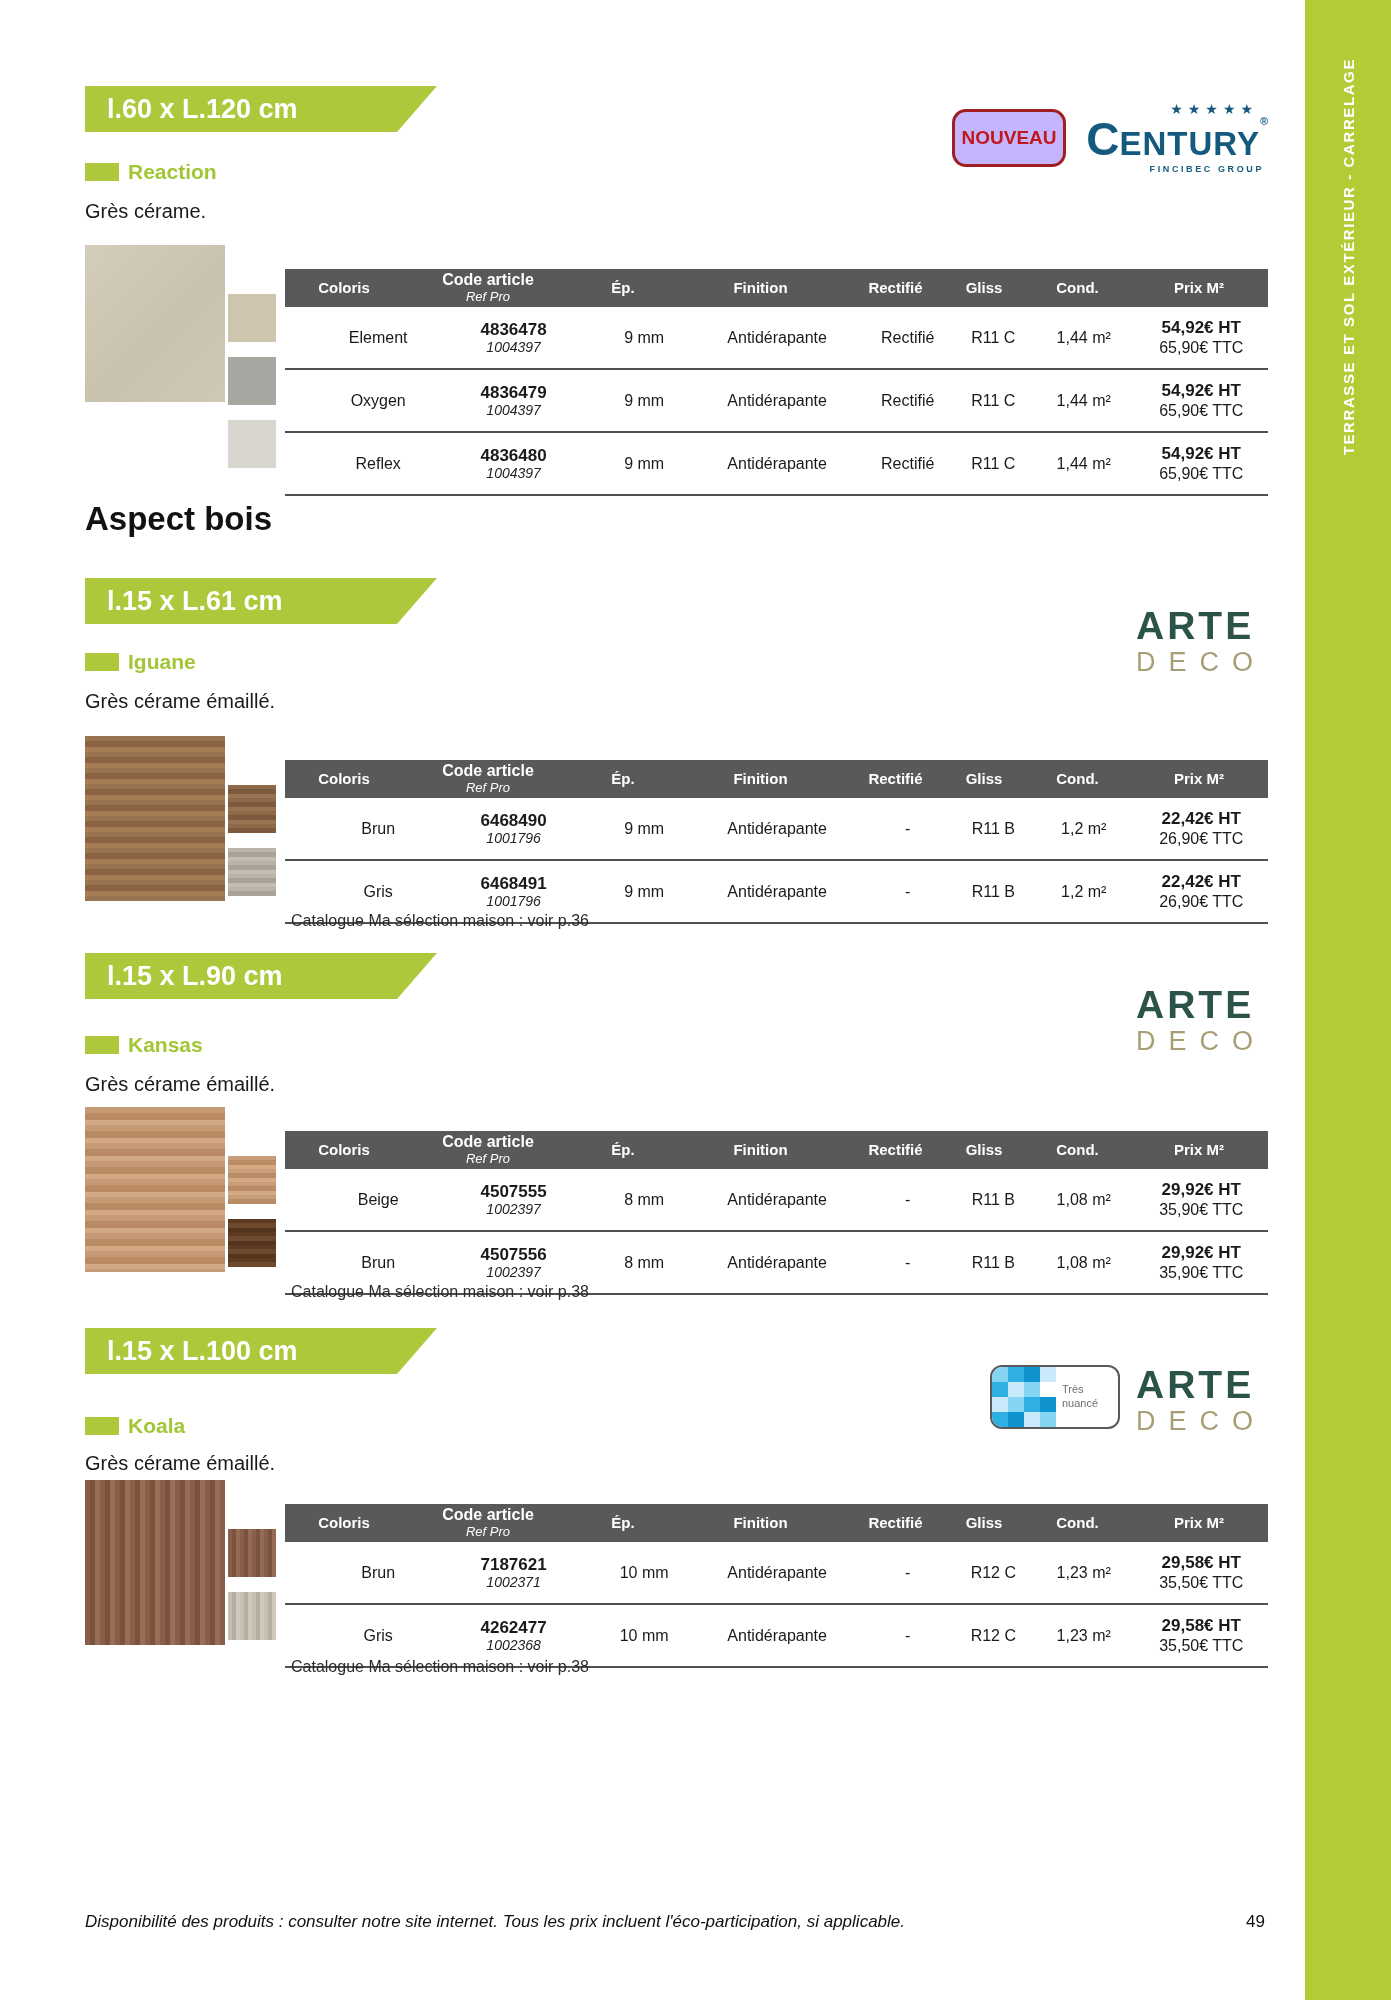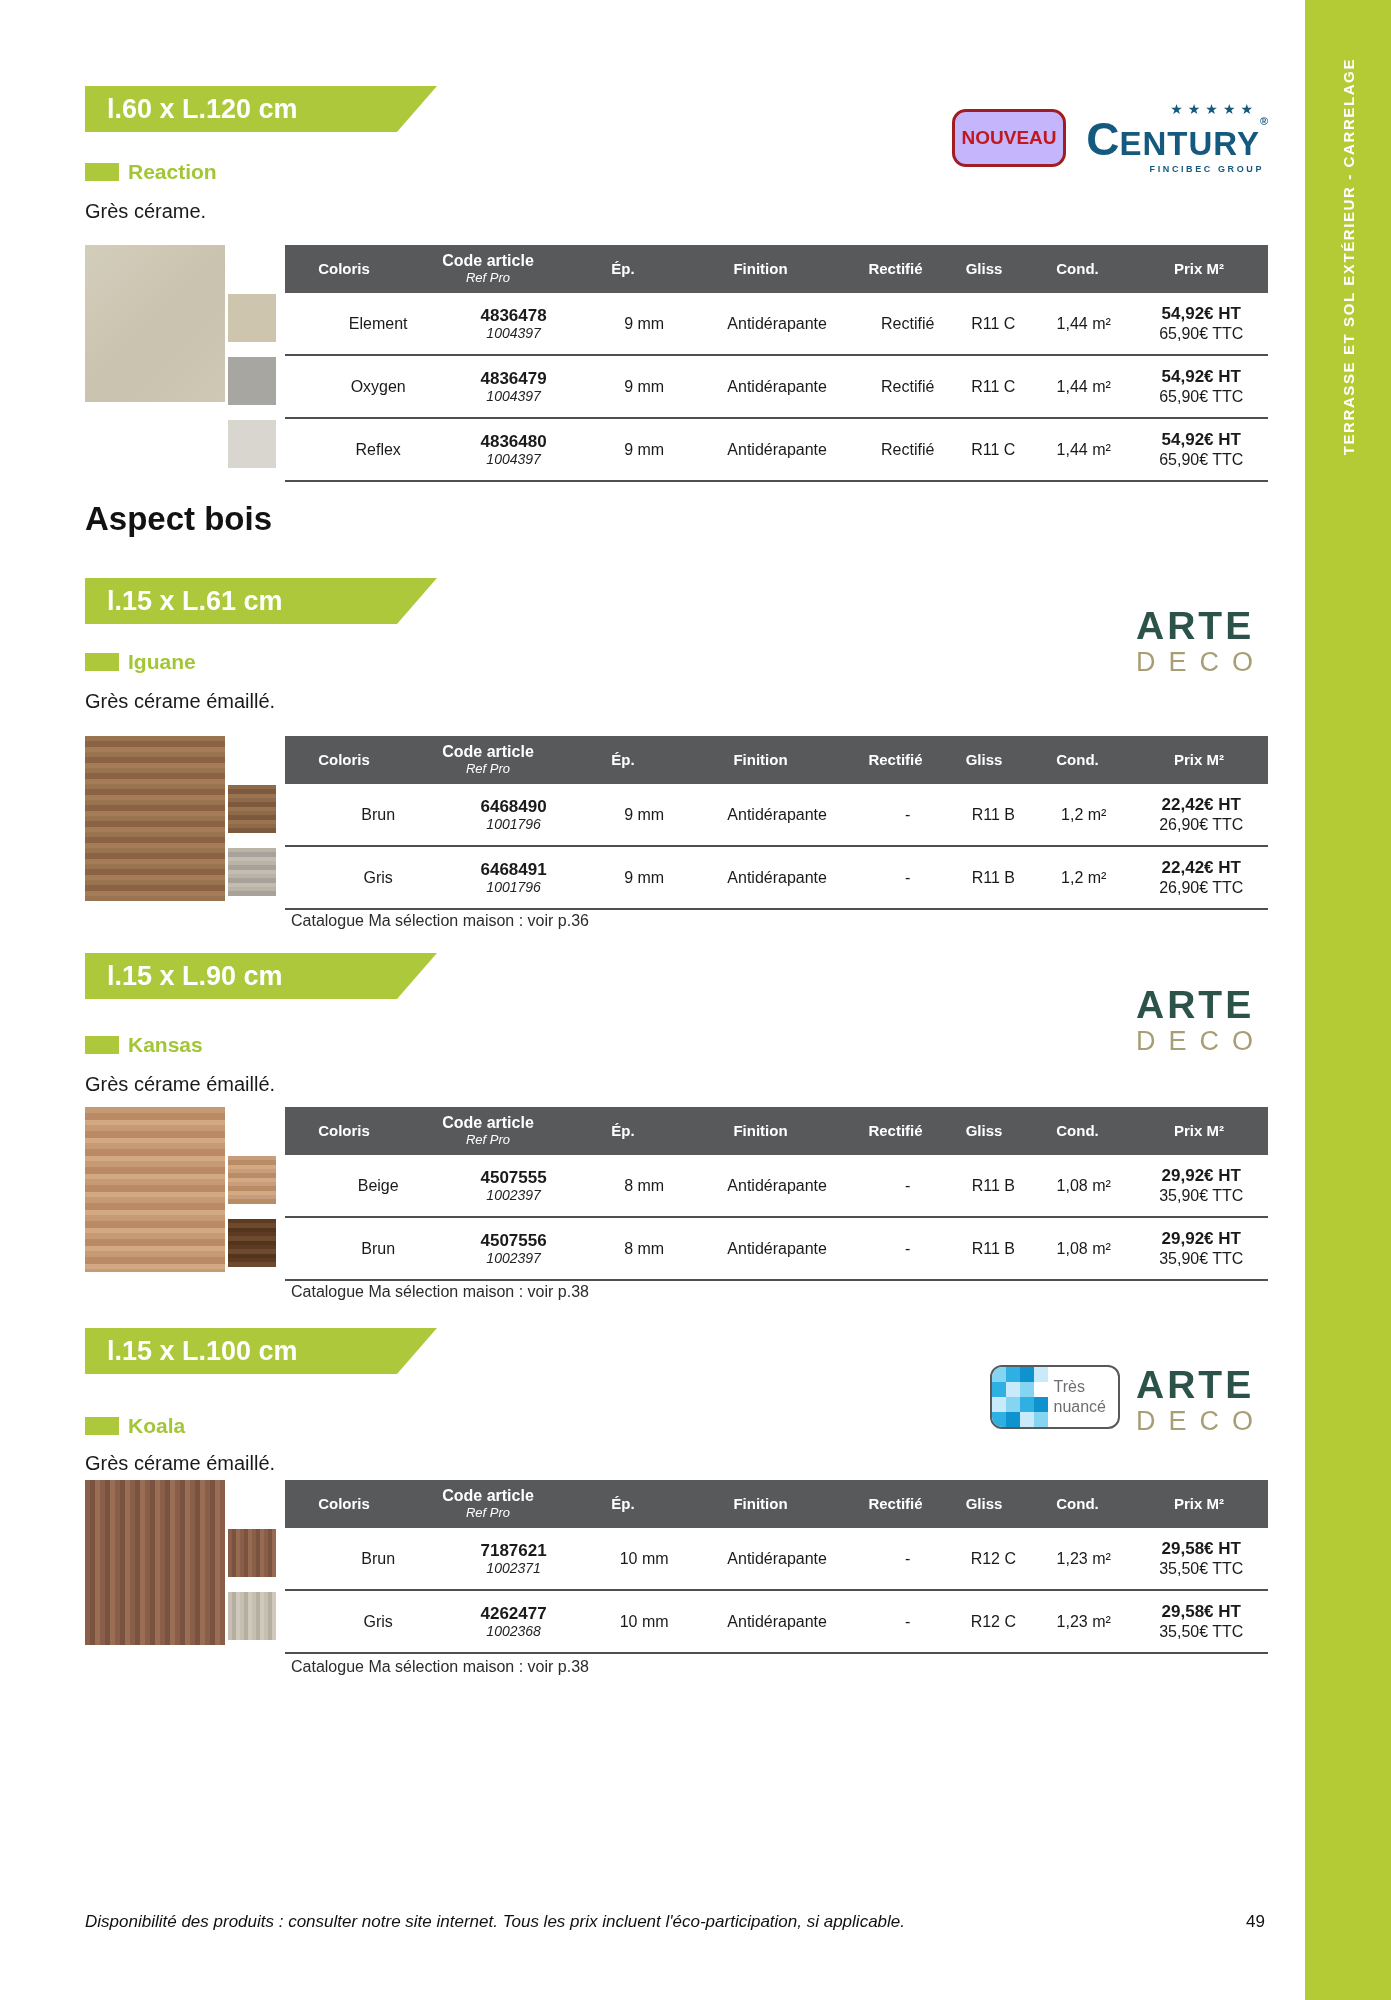--- a/index.html
+++ b/index.html
@@ -36,21 +36,21 @@
   .arte { position:absolute; display:flex; flex-direction:column; align-items:flex-start; }
   .arte .arte-top { font-size:39px; font-weight:800; color:#2c5349; letter-spacing:3px; line-height:1; }
   .arte .arte-bot { font-size:27px; color:#a89e75; letter-spacing:13px; line-height:1; margin-top:4px; }
 
   
   .nuance-badge { position:absolute; width:130px; height:64px; background:#fff; border:2px solid #58595b;
     border-radius:12px; display:flex; overflow:hidden; align-items:center; }
   .mosaic { width:64px; height:100%; display:grid; grid-template-columns:repeat(4,1fr); grid-template-rows:repeat(4,1fr); }
   .mq { width:100%; height:100%; }
   .mq.a{background:#2fb0e3} .mq.b{background:#85d4f2} .mq.c{background:#c9eafa} .mq.d{background:#0f93cf} .mq.e{background:#ffffff}
-  .nuance-text { flex:1; font-size:16px; color:#6d6e71; line-height:1.25; padding-left:6px; padding-right:12px; }
+  .nuance-text { flex:1; font-size:11px; color:#6d6e71; line-height:1.25; padding-left:6px; padding-right:12px; }
 
   
   .tblock { position:absolute; left:0; width:1183px; }
   .photo { position:absolute; left:0; top:0; width:140px; height:157px; }
   .photo.tall { height:165px; }
   .ph-reaction { background:linear-gradient(135deg,#d3cdbb 0%,#c9c2ae 55%,#cfc8b4 100%); }
   .ph-iguane { background:repeating-linear-gradient(180deg,#9a7350 0 5px,#8a6344 5px 11px,#a67c57 11px 16px); }
   .ph-kansas { background:repeating-linear-gradient(180deg,#c79a76 0 6px,#ba8a64 6px 13px,#d2a983 13px 18px); }
   .ph-koala { background:repeating-linear-gradient(90deg,#8a5f49 0 5px,#7a5240 5px 10px,#9a6e55 10px 15px); }
   .swatch { position:absolute; left:143px; width:48px; height:48px; }
@@ -58,21 +58,21 @@
   .sw-oxygen { background:#a7a6a1; }
   .sw-reflex { background:#d8d6ce; }
   .sw-brun-w { background:repeating-linear-gradient(180deg,#8f6a49 0 4px,#7d5a3e 4px 9px,#9a7452 9px 13px); }
   .sw-gris-w { background:repeating-linear-gradient(180deg,#b9b3a8 0 4px,#a8a29a 4px 9px,#c2bcb1 9px 13px); }
   .sw-beige-w { background:repeating-linear-gradient(180deg,#c79d7b 0 4px,#b98c66 4px 9px,#d2a983 9px 13px); }
   .sw-brunf-w { background:repeating-linear-gradient(180deg,#5d3b22 0 4px,#6d4a2d 4px 9px,#53341d 9px 13px); }
   .sw-brun-k { background:repeating-linear-gradient(90deg,#8a5f49 0 4px,#7a5240 4px 8px,#966b52 8px 12px); }
   .sw-gris-k { background:repeating-linear-gradient(90deg,#c6bfb2 0 4px,#b5afa2 4px 8px,#cfc8bb 8px 12px); }
 
   .ptable { margin-left:200px; width:983px; }
-  .thead { display:flex; background:#58595b; color:#fff; height:48px; align-items:center; }
+  .thead { display:flex; background:#58595b; color:#fff; height:38px; align-items:center;margin-top:24px; }
   .th { font-size:15px; font-weight:bold; text-align:center; line-height:1.15; }
   .thb { font-size:16px; font-weight:bold; }
   .thi { font-size:13px; font-style:italic; font-weight:normal; }
   .c-coloris{width:118px} .c-code{width:170px} .c-ep{width:100px} .c-fin{width:175px}
   .c-rec{width:95px} .c-gliss{width:82px} .c-cond{width:105px} .c-prix{width:138px}
   .trow { display:flex; height:63px; align-items:center; border-bottom:2px solid #4e4f51;
     font-size:16px; color:#1a1a1a; text-align:center; background:#fff; }
   .trow .c-coloris { text-align:center; padding-left:8px;margin-left:32px; }
   .code-b { font-weight:bold; font-size:17px; line-height:1.15; }
   .code-i { font-style:italic; font-size:14px; line-height:1.15; color:#222; }

